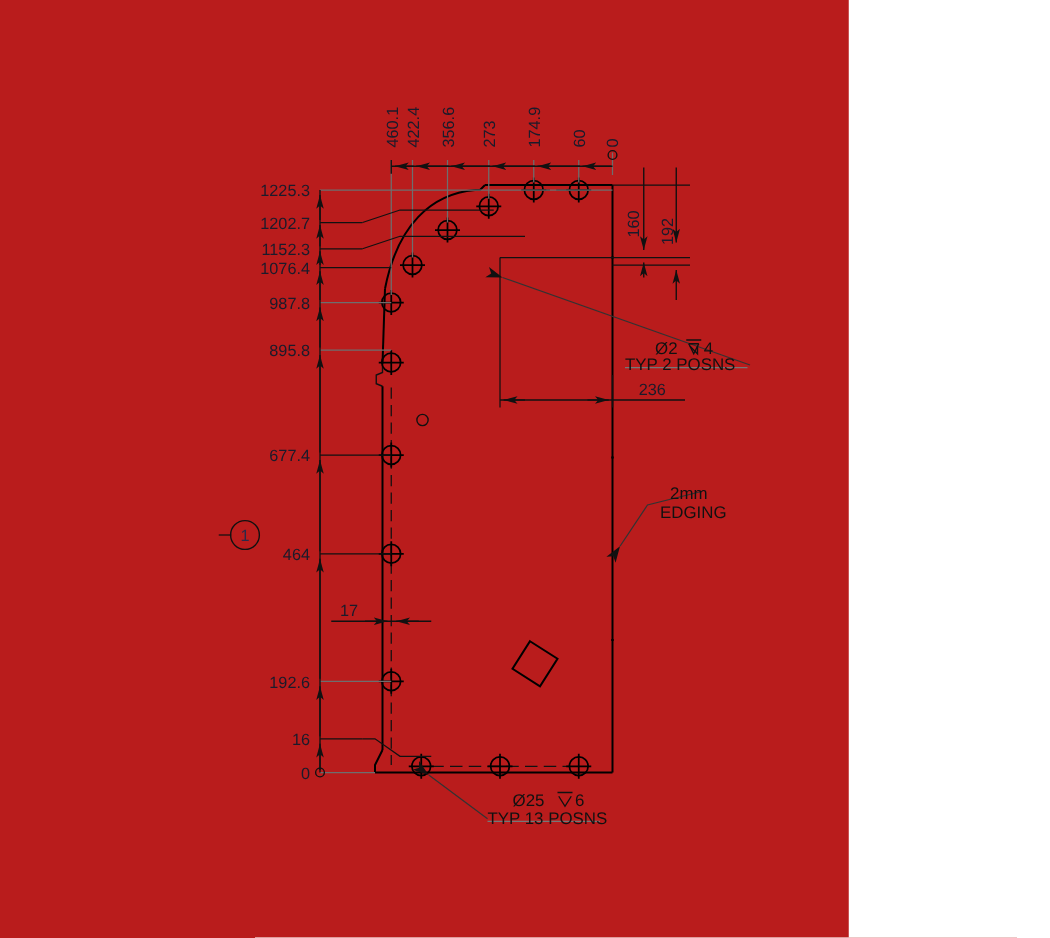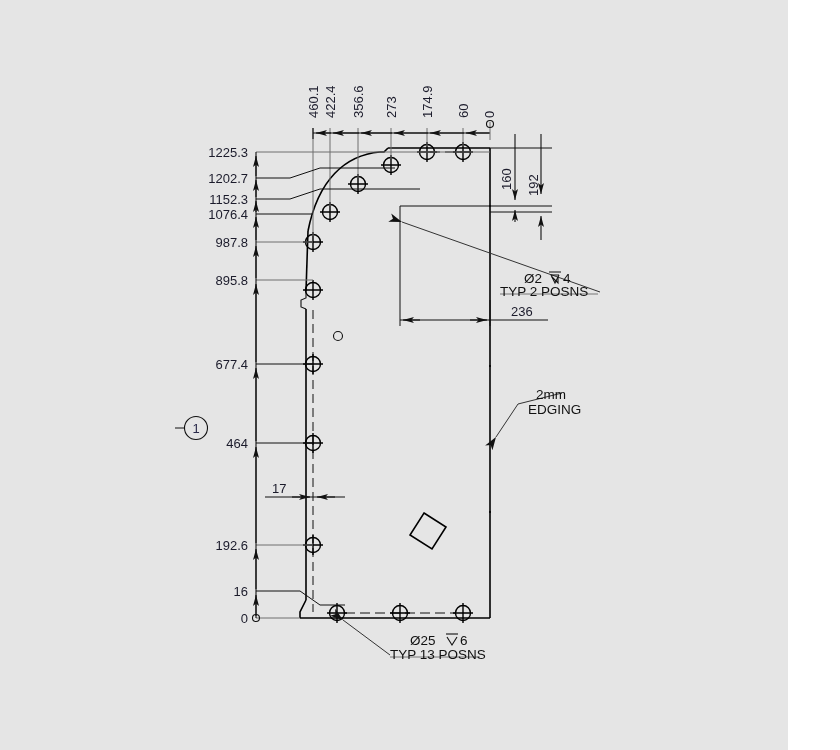--- a/index.html
+++ b/index.html
@@ -2,21 +2,21 @@
 <html><head>
 <meta charset="utf-8">
 <title>Panel Drawing</title>
 <style>
   html,body{margin:0;padding:0;background:#ffffff;}
   body{
     width:840px;height:750px;overflow:hidden;
     font-family:"Liberation Sans", sans-serif;
     color:#000;
   }
-  #sheet{position:relative;width:788px;height:750px;background:#e5e5e5;}
+  #sheet{position:relative;width:679px;height:750px;background:#b91c1c;}
   svg#drawing{position:absolute;left:0;top:0;width:840px;height:750px;}
   .dimtext{font-family:"Liberation Sans", sans-serif;font-size:13px;fill:#1b1b2b;}
   .dimtext-v{font-family:"Liberation Sans", sans-serif;font-size:13px;fill:#1b1b2b;}
   .notetext{font-family:"Liberation Sans", sans-serif;font-size:13.5px;fill:#111;}
   .balloontext{font-family:"Liberation Sans", sans-serif;font-size:13px;fill:#2a2a4a;}
   .obj{fill:none;stroke:#000;stroke-width:1.6;}
   .obj-thin{fill:none;stroke:#111;stroke-width:1.1;}
   .ext{fill:none;stroke:#6e6e6e;stroke-width:1.0;}
   .ext-dark{fill:none;stroke:#111;stroke-width:1.0;}
   .dimline{fill:none;stroke:#111;stroke-width:1.1;}

